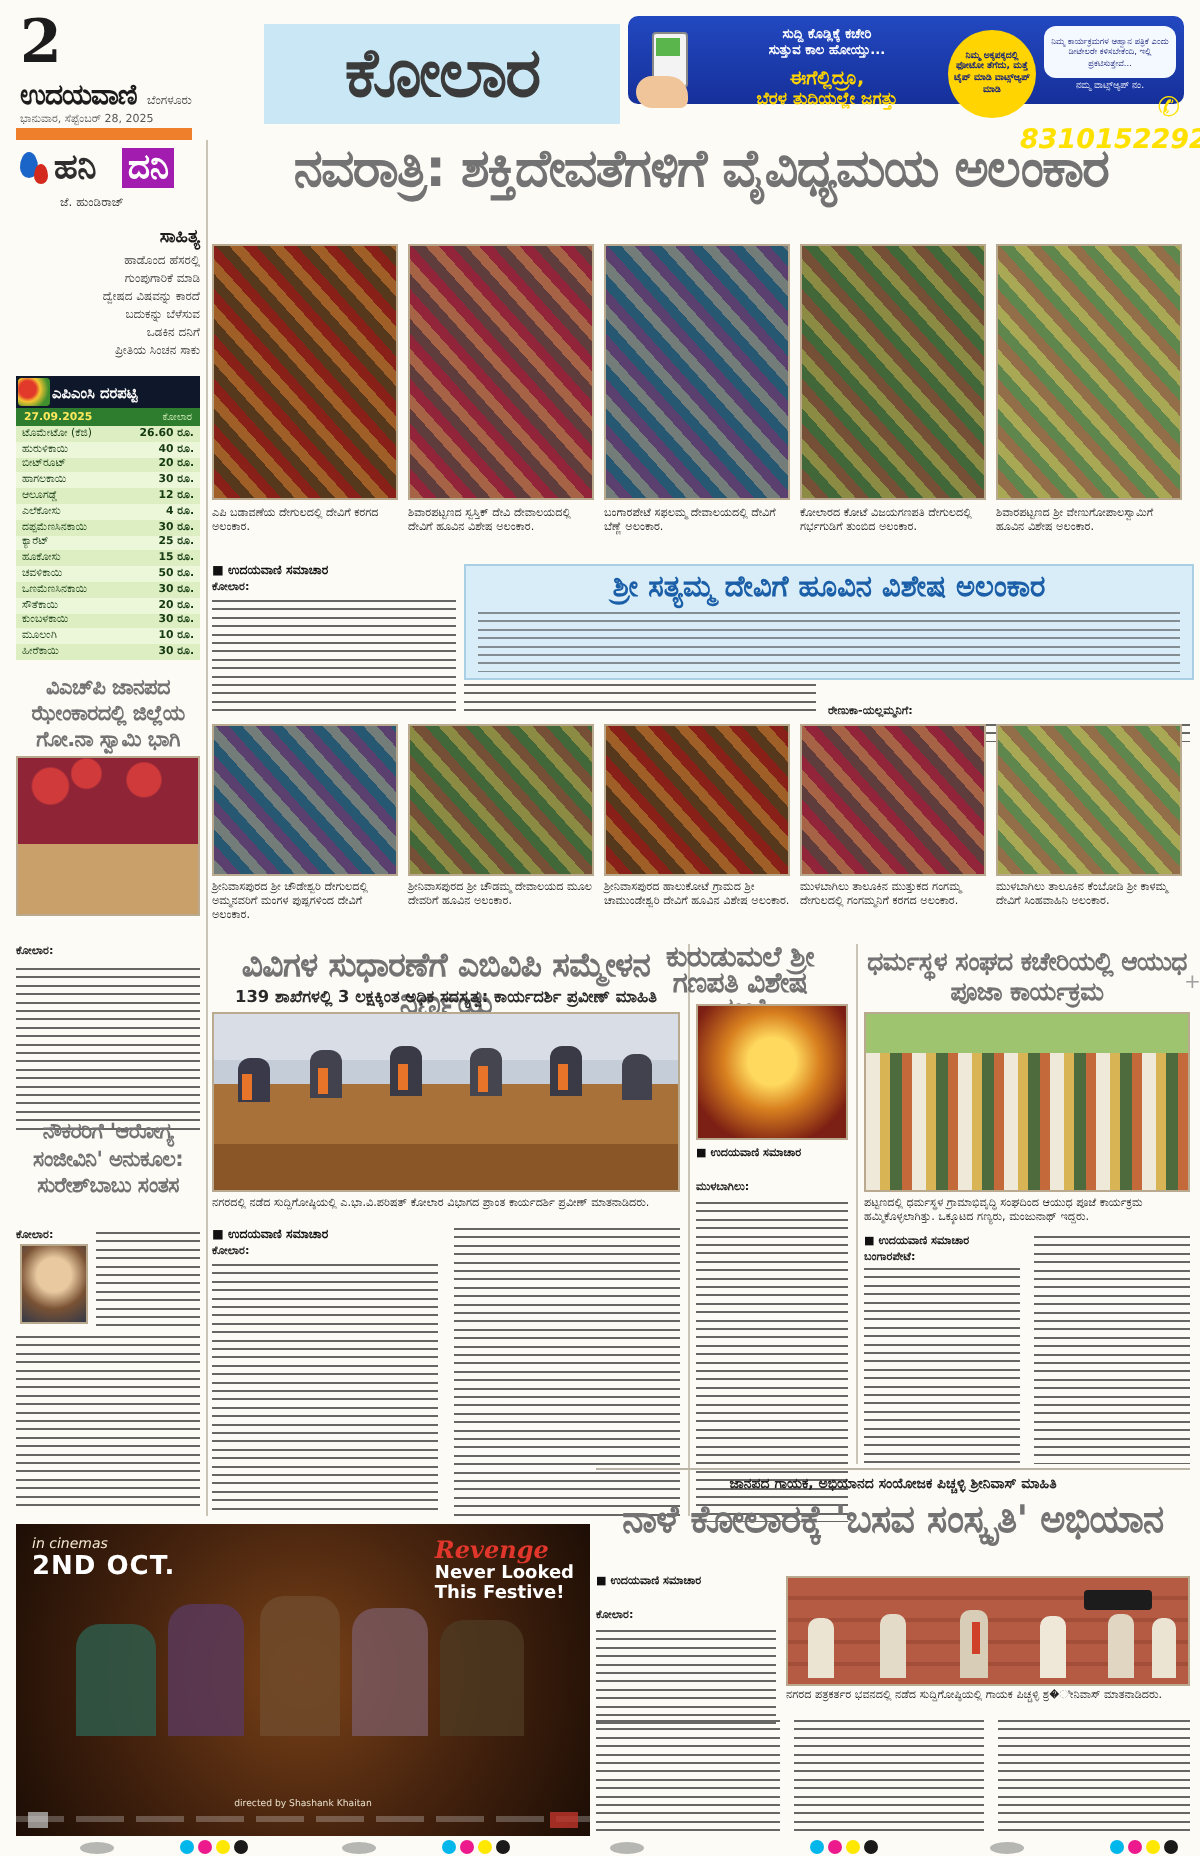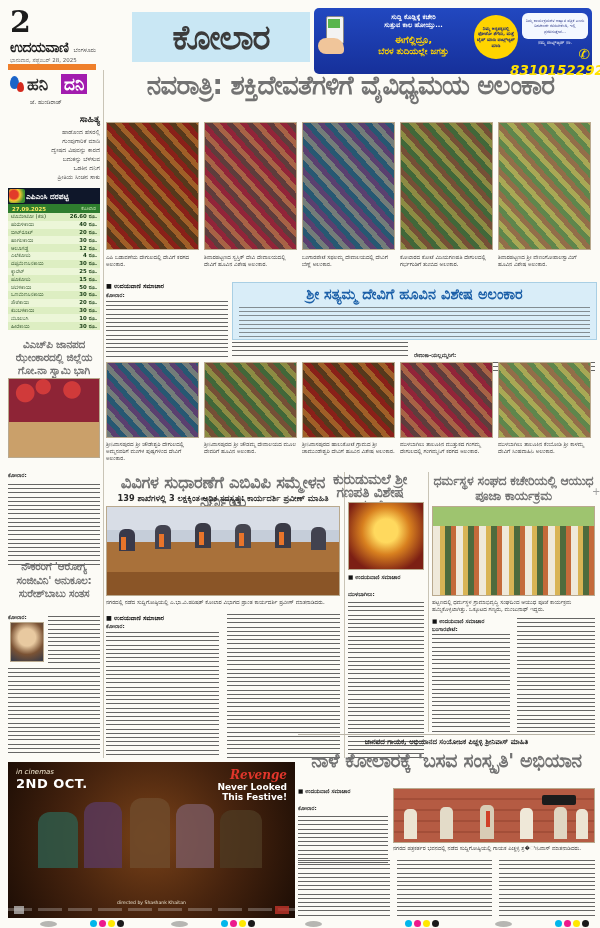--- a/index.html
+++ b/index.html
@@ -47,21 +47,21 @@
       <span style="font-size:14px;font-weight:bold;letter-spacing:-.5px;">ಉದಯವಾಣಿ</span>
       <span style="font-size:6px;color:#444;">ಬೆಂಗಳೂರು</span>
     </div>
     <div style="font-size:5.5px;color:#555;margin-top:1px;">ಭಾನುವಾರ, ಸೆಪ್ಟೆಂಬರ್ 28, 2025</div>
   </div>
 
   <div class="abs" style="left:132px;top:12px;width:178px;height:50px;background:#c9e7f4;display:flex;align-items:center;justify-content:center;">
     <span style="font-size:34px;font-weight:bold;color:#3b3b3b;letter-spacing:-1px;">ಕೋಲಾರ</span>
   </div>
 
-  <div class="abs adblue" style="left:314px;top:8px;width:278px;height:66px;">
+  <div class="abs adblue" style="left:314px;top:8px;width:278px;height:44px;">
     <div class="abs" style="left:4px;top:8px;width:34px;height:40px;">
       <div class="abs" style="left:8px;top:0;width:16px;height:26px;background:#f3f3f3;border-radius:2px;border:1px solid #888;"></div>
       <div class="abs" style="left:10px;top:3px;width:12px;height:9px;background:#59b54c;"></div>
       <div class="abs" style="left:0;top:22px;width:26px;height:16px;background:#f0c59a;border-radius:8px 10px 4px 8px;"></div>
     </div>
     <div class="abs" style="left:42px;top:5px;width:115px;text-align:center;color:#fff;font-size:6.6px;font-weight:bold;line-height:8px;">
       <span>ಸುದ್ದಿ ಕೊಡ್ಲಿಕ್ಕೆ ಕಚೇರಿ</span><br><span>ಸುತ್ತುವ ಕಾಲ ಹೋಯ್ತು...</span>
     </div>
     <div class="abs" style="left:42px;top:26px;width:115px;text-align:center;color:#ffd400;font-weight:bold;">
       <div style="font-size:9.5px;">ಈಗೆಲ್ಲಿದ್ರೂ,</div>
@@ -295,21 +295,21 @@
     <span class="abs" style="left:148px;top:6px;width:34px;height:10px;background:#1c1c1c;border-radius:2px;"></span>
   </div>
   <div class="abs cap" style="left:393px;top:845px;width:202px;">ನಗರದ ಪತ್ರಕರ್ತರ ಭವನದಲ್ಲಿ ನಡೆದ ಸುದ್ದಿಗೋಷ್ಠಿಯಲ್ಲಿ ಗಾಯಕ ಪಿಚ್ಚಳ್ಳಿ ಶ್ರ�ೀನಿವಾಸ್ ಮಾತನಾಡಿದರು.</div>
   <div class="abs ph" style="left:298px;top:860px;width:92px;height:58px;"></div>
   <div class="abs ph" style="left:397px;top:860px;width:95px;height:58px;"></div>
   <div class="abs ph" style="left:499px;top:860px;width:96px;height:58px;"></div>
 
   <div class="abs" style="left:8px;top:762px;width:287px;height:156px;background:radial-gradient(circle at 50% 48%,#7a4218 0%,#46230e 52%,#1c0d05 100%);overflow:hidden;">
     <div class="abs" style="left:8px;top:6px;color:#f4ead2;font-size:7px;font-style:italic;">in cinemas</div>
     <div class="abs" style="left:8px;top:14px;color:#fff;font-size:13px;font-weight:bold;letter-spacing:.5px;">2ND OCT.</div>
-    <div class="abs" style="right:8px;top:6px;text-align:right;">
+    <div class="abs" style="right:8px;top:6px;text-align:left;">
       <div class="serif" style="color:#e0362b;font-size:12px;font-style:italic;font-weight:bold;">Revenge</div>
       <div style="color:#fff;font-size:9px;font-weight:bold;">Never Looked</div>
       <div style="color:#fff;font-size:9px;font-weight:bold;">This Festive!</div>
     </div>
     <span class="abs" style="left:30px;top:50px;width:40px;height:56px;background:#2e5e4e;border-radius:12px 12px 0 0;opacity:.8;"></span>
     <span class="abs" style="left:76px;top:40px;width:38px;height:66px;background:#5a3a5e;border-radius:12px 12px 0 0;opacity:.8;"></span>
     <span class="abs" style="left:122px;top:36px;width:40px;height:70px;background:#6e4a2a;border-radius:12px 12px 0 0;opacity:.85;"></span>
     <span class="abs" style="left:168px;top:42px;width:38px;height:64px;background:#7a5a62;border-radius:12px 12px 0 0;opacity:.8;"></span>
     <span class="abs" style="left:212px;top:48px;width:42px;height:58px;background:#4e3a22;border-radius:12px 12px 0 0;opacity:.8;"></span>
     <div class="abs" style="left:0;top:138px;width:287px;text-align:center;color:#e8e0cc;font-size:4.6px;">directed by Shashank Khaitan</div>

